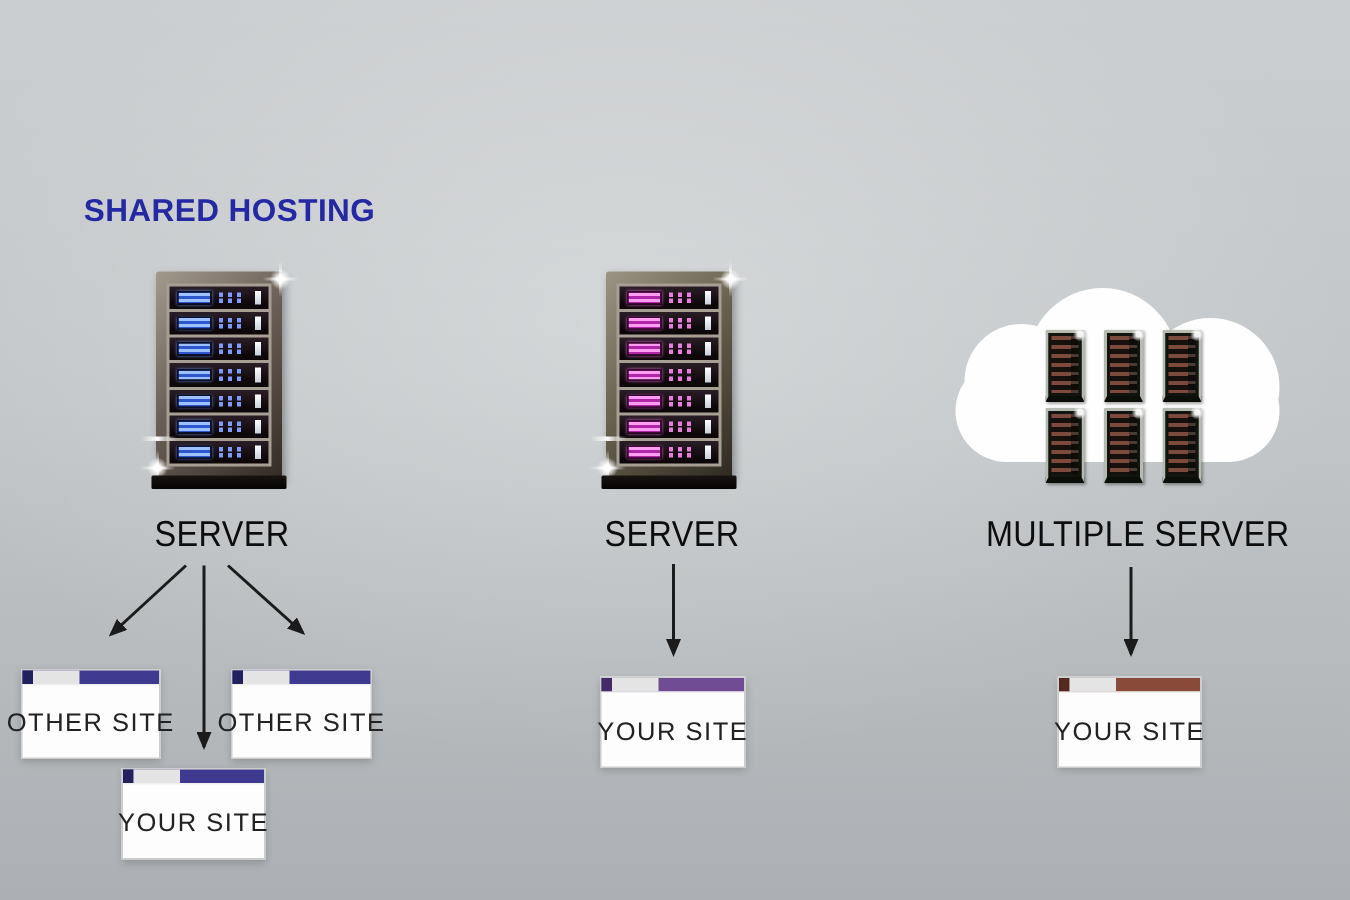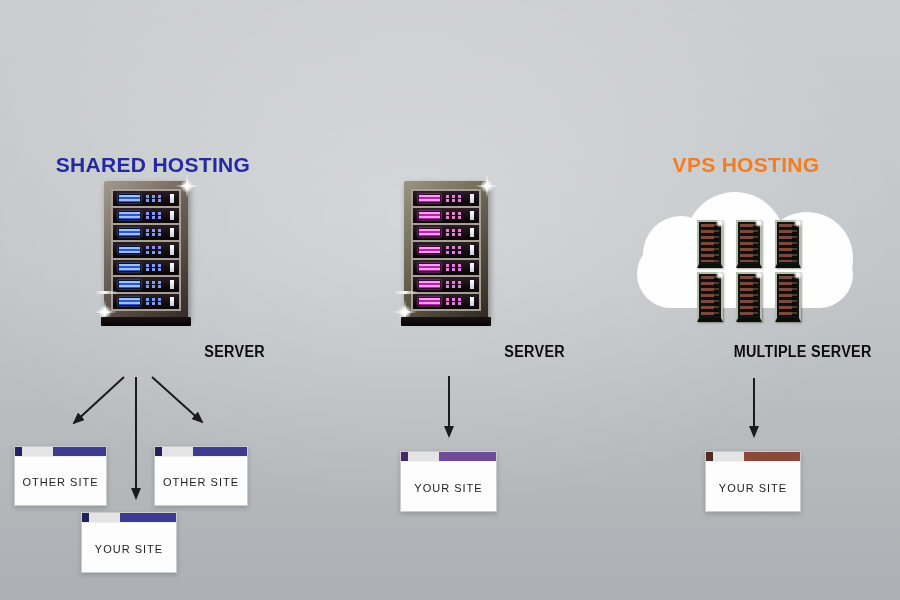--- a/index.html
+++ b/index.html
@@ -19,21 +19,21 @@
     box-shadow:0 0 0 1px rgba(85,90,96,.6), 0 1px 3px rgba(0,0,0,.18);
     display:flex;align-items:center;justify-content:center;box-sizing:border-box;
   }
   .title-box h1{
     margin:0;font-size:30px;font-weight:800;color:#101010;letter-spacing:.5px;
     transform:scaleX(.96);white-space:nowrap;
   }
 
   
   .heading{
-    position:absolute;top:153px;width:240px;text-align:center;
+    position:absolute;top:129px;width:240px;text-align:center;
     font-size:21px;font-weight:800;letter-spacing:.3px;white-space:nowrap;
   }
   .heading.shared{left:33px;color:var(--shared-heading,#2429A3);}
   .heading.dedicated{left:328px;color:var(--dedicated-heading,#A62260);}
   .heading.vps{left:626px;color:var(--vps-heading,#F67D1F);}
 
   
   .tower{
     position:absolute;width:84px;height:138px;
     background:linear-gradient(135deg,#a39a8e 0%,#6b6057 45%,#332b26 100%);
@@ -87,22 +87,22 @@
     background:linear-gradient(180deg,rgba(255,255,255,0),#fff,rgba(255,255,255,0));}
   .sparkle.tr{right:-7px;top:-3px;}
   .sparkle.bl{left:-7px;bottom:-1px;}
   .streak{
     position:absolute;left:-10px;top:80%;width:24px;height:3px;pointer-events:none;
     background:linear-gradient(90deg,rgba(255,255,255,0),#fff 45%,rgba(255,255,255,0));
   }
 
   
   .server-label{
-    position:absolute;top:343px;width:240px;text-align:right;
-    font-size:16px;font-weight:700;color:#0d0d0d;white-space:nowrap;
+    position:absolute;top:343px;width:240px;text-align:center;
+    font-size:24px;font-weight:400;color:#0d0d0d;white-space:nowrap;
   }
   .server-label span{display:inline-block;transform:scaleX(.9);letter-spacing:.3px;}
   .server-label.shared{left:28px;}
   .server-label.dedicated{left:328px;}
   .server-label.vps{left:639px;}
 
   
   .cloud{position:absolute;left:635px;top:190px;width:232px;height:135px;}
   .cloud span{position:absolute;background:#fefefe;display:block;}
   .c1{left:8px;top:26px;width:76px;height:76px;border-radius:50%;}
@@ -138,30 +138,29 @@
     position:absolute;background:#fdfdfd;border:1px solid #cccccc;box-sizing:border-box;
     box-shadow:0 2px 5px rgba(0,0,0,.18);
   }
   .win-bar{height:9px;display:flex;background:var(--bar,#3E3A90);}
   .win-sq{width:7px;background:var(--sq,#23205e);}
   .win-tab{width:31px;background:#e4e4e4;margin-right:2px;}
   .win-body{
     position:absolute;left:0;right:0;top:9px;bottom:0;
     display:flex;align-items:center;justify-content:center;border-top:1px solid #efefef;
   }
-  .win-body span{font-size:11px;letter-spacing:1px;color:#222;padding-top:2px;white-space:nowrap;}
+  .win-body span{font-size:17px;letter-spacing:1px;color:#222;padding-top:2px;white-space:nowrap;}
 </style>
 </head>
 <body>
 
 <div class="canvas">
 
 
   <div class="heading shared">SHARED HOSTING</div>
-  <div class="heading vps">VPS HOSTING</div>
 
   <div class="tower" style="left:104px;top:181px;">
     <div class="rack">
       <div class="unit">
           <span class="display"></span>
           <span class="leds">
             <i></i>
             <i></i>
           </span>
           <span class="slot"></span>

